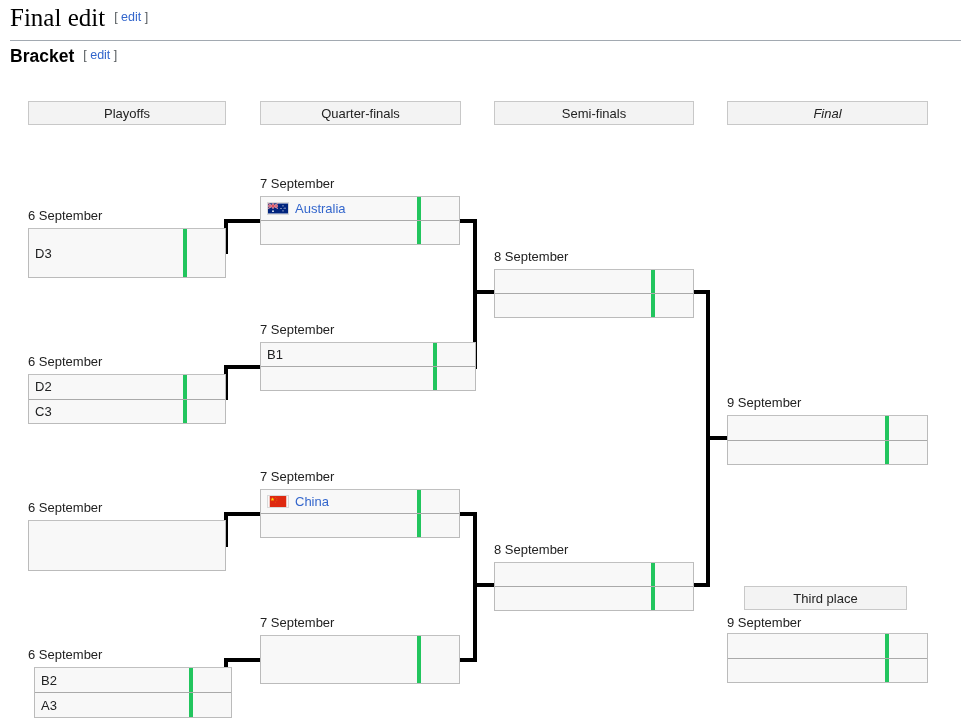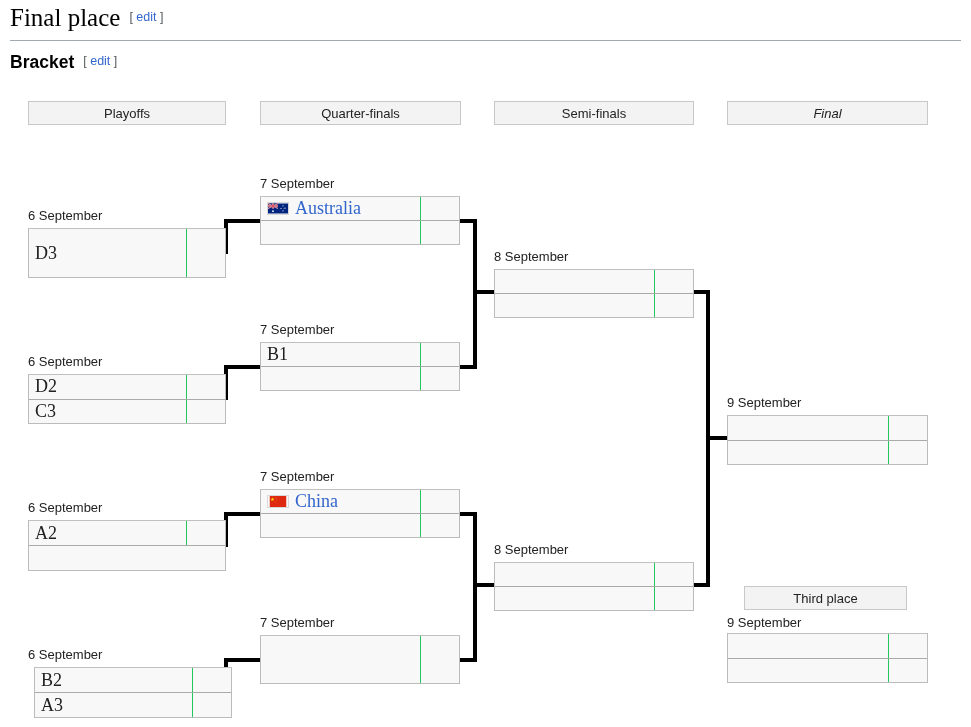--- a/index.html
+++ b/index.html
@@ -22,21 +22,21 @@
     font-family:"Liberation Sans", sans-serif;
     font-size:12.5px;color:#3366cc;margin-left:9px;
     position:relative;top:-5px;white-space:nowrap;
   }
   .edit-link .br{color:#54595d;}
   .title-rule{
     position:absolute;left:10px;top:40px;width:951px;height:1px;
     background:#a2a9b1;
   }
   .section-title{
-    position:absolute;left:10px;top:52px;
+    position:absolute;left:10px;top:46px;
     font-family:"Liberation Sans", sans-serif;
     font-size:17.5px;font-weight:bold;color:#000;
   }
   .section-title .edit-link{font-weight:normal;top:-3px;}
 
   
   .round-head{
     position:absolute;height:24px;
     background:#f3f3f3;border:1px solid #c8c8c8;
     box-sizing:border-box;
@@ -58,44 +58,44 @@
     background:#f8f8f8;
     display:flex;flex-direction:column;
   }
   .mrow{
     display:flex;flex:1;box-sizing:border-box;
   }
   .mrow.top{border-bottom:1px solid #aaaaaa;}
   .team{
     flex:1;display:flex;align-items:center;
     padding-left:6px;box-sizing:border-box;
-    font-size:18px;color:#202122;
-    border-right:1px solid #22c55e;
-    overflow:hidden;white-space:nowrap;font-family:Liberation Serif, serif;
+    font-size:13px;color:#202122;
+    border-right:4px solid #22c55e;
+    overflow:hidden;white-space:nowrap;
   }
   .score{
     width:0px;box-sizing:border-box;
   }
   .team a{color:#3366cc;text-decoration:none;}
   .flag{
     display:inline-block;width:22px;height:13px;
     margin-right:6px;flex:0 0 auto;
     border:1px solid #d8d8d8;box-sizing:border-box;
     position:relative;overflow:hidden;vertical-align:middle;
   }
   .flag svg{display:block;width:100%;height:100%;}
 
   
   .line{position:absolute;background:#000000;}
 </style>
 </head>
 <body>
 
 <div class="page-title">
-  <span>Final place</span><span class="edit-link"><span class="br">[</span>&nbsp;<span>edit</span>&nbsp;<span class="br">]</span></span>
+  <span>Final edit</span><span class="edit-link"><span class="br">[</span>&nbsp;<span>edit</span>&nbsp;<span class="br">]</span></span>
 </div>
 <div class="title-rule"></div>
 
 <div class="section-title">
   <span>Bracket</span><span class="edit-link"><span class="br">[</span>&nbsp;<span>edit</span>&nbsp;<span class="br">]</span></span>
 </div>
 
 <div class="round-head" style="left:28px;top:101px;width:198px;">
   <span>Playoffs</span>
 </div>
@@ -155,24 +155,20 @@
     <div class="score" style="width:38px;"></div>
   </div>
   <div class="mrow">
     <div class="team">C3</div>
     <div class="score" style="width:38px;"></div>
   </div>
 </div>
 
 <div class="date" style="left:28px;top:500px;">6 September</div>
 <div class="match" style="left:28px;top:520px;width:198px;height:51px;">
-  <div class="mrow top">
-    <div class="team">A2</div>
-    <div class="score" style="width:38px;"></div>
-  </div>
   <div class="mrow">
     <div class="score" style="width:38px;"></div>
   </div>
 </div>
 
 <div class="date" style="left:28px;top:647px;">6 September</div>
 <div class="match" style="left:34px;top:667px;width:198px;height:51px;">
   <div class="mrow top">
     <div class="team">B2</div>
     <div class="score" style="width:38px;"></div>
@@ -211,21 +207,21 @@
     </div>
     <div class="score" style="width:38px;"></div>
   </div>
   <div class="mrow">
     <div class="team"></div>
     <div class="score" style="width:38px;"></div>
   </div>
 </div>
 
 <div class="date" style="left:260px;top:322px;">7 September</div>
-<div class="match" style="left:260px;top:342px;width:200px;height:49px;">
+<div class="match" style="left:260px;top:342px;width:216px;height:49px;">
   <div class="mrow top">
     <div class="team">B1</div>
     <div class="score" style="width:38px;"></div>
   </div>
   <div class="mrow">
     <div class="team"></div>
     <div class="score" style="width:38px;"></div>
   </div>
 </div>
 

